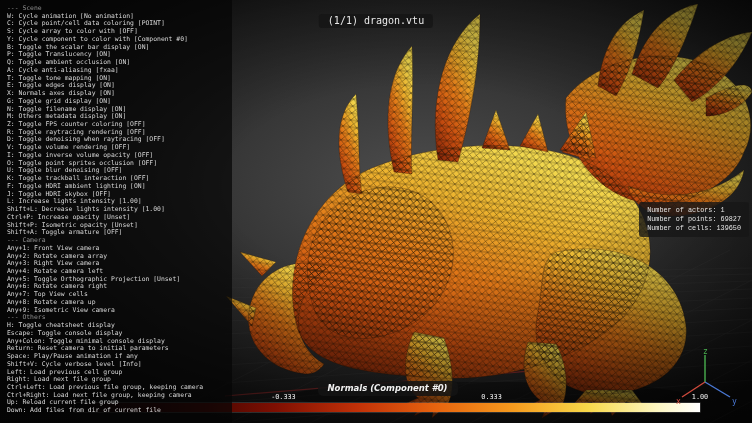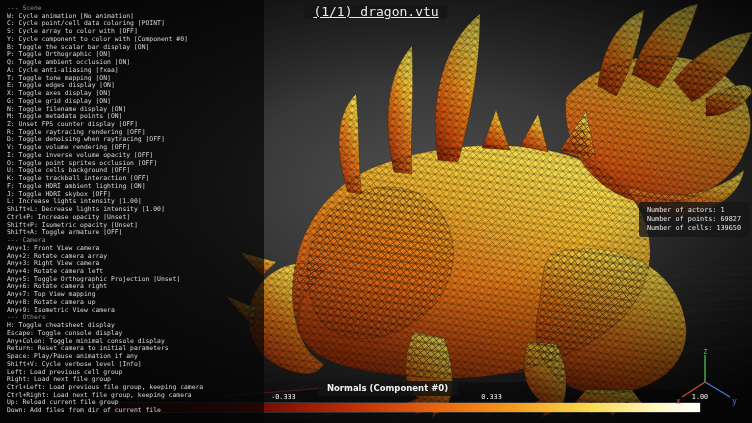--- a/index.html
+++ b/index.html
@@ -7,40 +7,40 @@
   .app {
     position:relative; width:752px; height:423px; overflow:hidden;
     background:#0b0b0b; font-family:"DejaVu Sans Mono", monospace;
   }
   .viewport { position:absolute; left:0; top:0; width:752px; height:423px; display:block; }
   .vignette {
     position:absolute; inset:0; pointer-events:none; z-index:2;
     background:radial-gradient(ellipse 68% 62% at 56% 44%, rgba(0,0,0,0) 38%, rgba(0,0,0,0.35) 72%, rgba(0,0,0,0.75) 100%);
   }
   .filename-box {
-    position:absolute; top:5px; left:50%; transform:translateX(-50%); z-index:4;
-    background:rgba(22,22,22,0.88); color:#e9e9e9; font-size:13px; line-height:10px;
-    padding:2px 9px; border-radius:3px; white-space:nowrap;text-decoration:underline;
+    position:absolute; top:14px; left:50%; transform:translateX(-50%); z-index:4;
+    background:rgba(22,22,22,0.88); color:#e9e9e9; font-size:10px; line-height:10px;
+    padding:2px 9px; border-radius:3px; white-space:nowrap;
   }
   .metadata-box {
     position:absolute; top:202px; right:3px; z-index:3;
     background:rgba(22,22,22,0.8); color:#e4e4e4; font-size:6.8px; line-height:9px;
-    padding:4px 8px; border-radius:3px; white-space:nowrap;
+    padding:4px 8px; border-radius:3px; white-space:nowrap;font-family:Liberation Mono, monospace;
   }
   .cheatsheet {
-    position:absolute; left:0; top:0; bottom:0; width:264px; z-index:5;
+    position:absolute; left:0; top:0; bottom:0; width:232px; z-index:5;
     background:rgba(6,6,6,0.72); color:#d8d8d8;
     font-size:6.4px; line-height:7.74px; padding:5px 0 0 7px; white-space:nowrap; overflow:hidden;
   }
   .cs-line { height:7.74px; }
   .cs-header { color:#909090; }
   .scalarbar { position:absolute; left:75px; width:625px; top:381px; height:33px; z-index:3; }
   .sb-title {
     position:absolute; left:50%; top:0; transform:translateX(-50%); white-space:nowrap;
-    font-family:"DejaVu Sans", sans-serif; font-weight:bold;
+    font-family:"DejaVu Sans", sans-serif; font-style:italic; font-weight:bold;
     font-size:8.5px; line-height:11px; color:#f2f2f2;
     background:rgba(20,20,20,0.85); padding:2px 10px; border-radius:5px;
   }
   .sb-ticks { position:absolute; left:0; right:0; top:12px; height:9px; }
   .sb-ticks .tick {
     position:absolute; top:0; transform:translateX(-50%); color:#f4f4f4; font-size:6.8px; line-height:9px; white-space:nowrap;
   }
   .sb-bar {
     position:absolute; left:0; right:0; top:22px; height:9px;
     box-shadow:0 0 0 0.5px rgba(255,255,255,0.3);
@@ -179,52 +179,52 @@
     <text x="58" y="57" fill="#4a78d4">y</text>
   </svg>
 
   <div class="cheatsheet">
       <div class="cs-line cs-header">--- Scene</div>
       <div class="cs-line">W: Cycle animation [No animation]</div>
       <div class="cs-line">C: Cycle point/cell data coloring [POINT]</div>
       <div class="cs-line">S: Cycle array to color with [OFF]</div>
       <div class="cs-line">Y: Cycle component to color with [Component #0]</div>
       <div class="cs-line">B: Toggle the scalar bar display [ON]</div>
-      <div class="cs-line">P: Toggle Orthographic [ON]</div>
+      <div class="cs-line">P: Toggle Translucency [ON]</div>
       <div class="cs-line">Q: Toggle ambient occlusion [ON]</div>
       <div class="cs-line">A: Cycle anti-aliasing [fxaa]</div>
       <div class="cs-line">T: Toggle tone mapping [ON]</div>
       <div class="cs-line">E: Toggle edges display [ON]</div>
-      <div class="cs-line">X: Toggle axes display [ON]</div>
+      <div class="cs-line">X: Normals axes display [ON]</div>
       <div class="cs-line">G: Toggle grid display [ON]</div>
       <div class="cs-line">N: Toggle filename display [ON]</div>
-      <div class="cs-line">M: Toggle metadata points [ON]</div>
-      <div class="cs-line">Z: Unset FPS counter display [OFF]</div>
+      <div class="cs-line">M: Others metadata display [ON]</div>
+      <div class="cs-line">Z: Toggle FPS counter coloring [OFF]</div>
       <div class="cs-line">R: Toggle raytracing rendering [OFF]</div>
       <div class="cs-line">D: Toggle denoising when raytracing [OFF]</div>
       <div class="cs-line">V: Toggle volume rendering [OFF]</div>
       <div class="cs-line">I: Toggle inverse volume opacity [OFF]</div>
       <div class="cs-line">O: Toggle point sprites occlusion [OFF]</div>
-      <div class="cs-line">U: Toggle cells background [OFF]</div>
+      <div class="cs-line">U: Toggle blur denoising [OFF]</div>
       <div class="cs-line">K: Toggle trackball interaction [OFF]</div>
       <div class="cs-line">F: Toggle HDRI ambient lighting [ON]</div>
       <div class="cs-line">J: Toggle HDRI skybox [OFF]</div>
       <div class="cs-line">L: Increase lights intensity [1.00]</div>
       <div class="cs-line">Shift+L: Decrease lights intensity [1.00]</div>
       <div class="cs-line">Ctrl+P: Increase opacity [Unset]</div>
       <div class="cs-line">Shift+P: Isometric opacity [Unset]</div>
       <div class="cs-line">Shift+A: Toggle armature [OFF]</div>
       <div class="cs-line cs-header">--- Camera</div>
       <div class="cs-line">Any+1: Front View camera</div>
       <div class="cs-line">Any+2: Rotate camera array</div>
       <div class="cs-line">Any+3: Right View camera</div>
       <div class="cs-line">Any+4: Rotate camera left</div>
       <div class="cs-line">Any+5: Toggle Orthographic Projection [Unset]</div>
       <div class="cs-line">Any+6: Rotate camera right</div>
-      <div class="cs-line">Any+7: Top View mapping</div>
+      <div class="cs-line">Any+7: Top View cells</div>
       <div class="cs-line">Any+8: Rotate camera up</div>
       <div class="cs-line">Any+9: Isometric View camera</div>
       <div class="cs-line cs-header">--- Others</div>
       <div class="cs-line">H: Toggle cheatsheet display</div>
       <div class="cs-line">Escape: Toggle console display</div>
       <div class="cs-line">Any+Colon: Toggle minimal console display</div>
       <div class="cs-line">Return: Reset camera to initial parameters</div>
       <div class="cs-line">Space: Play/Pause animation if any</div>
       <div class="cs-line">Shift+V: Cycle verbose level [Info]</div>
       <div class="cs-line">Left: Load previous cell group</div>

